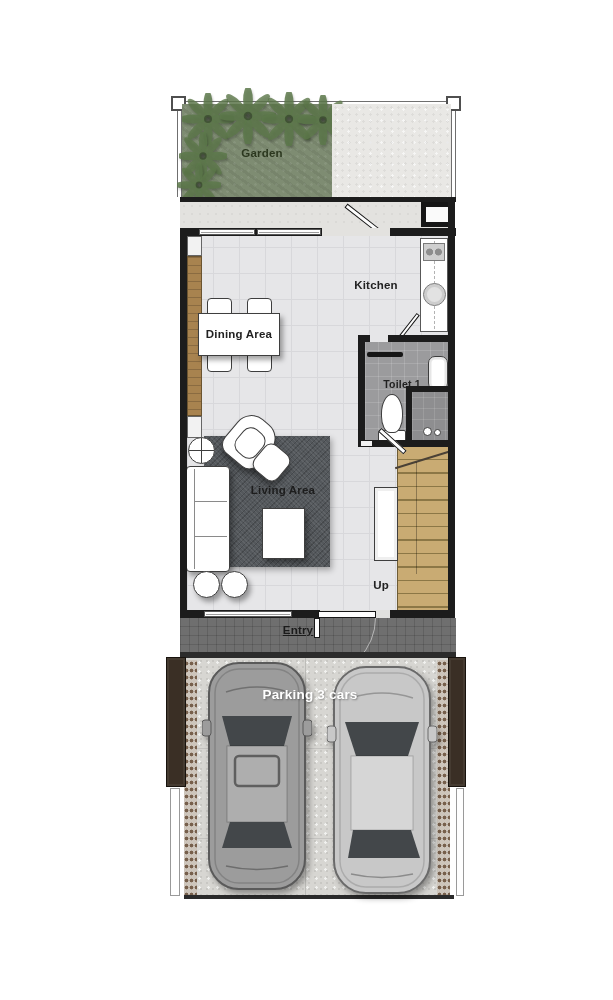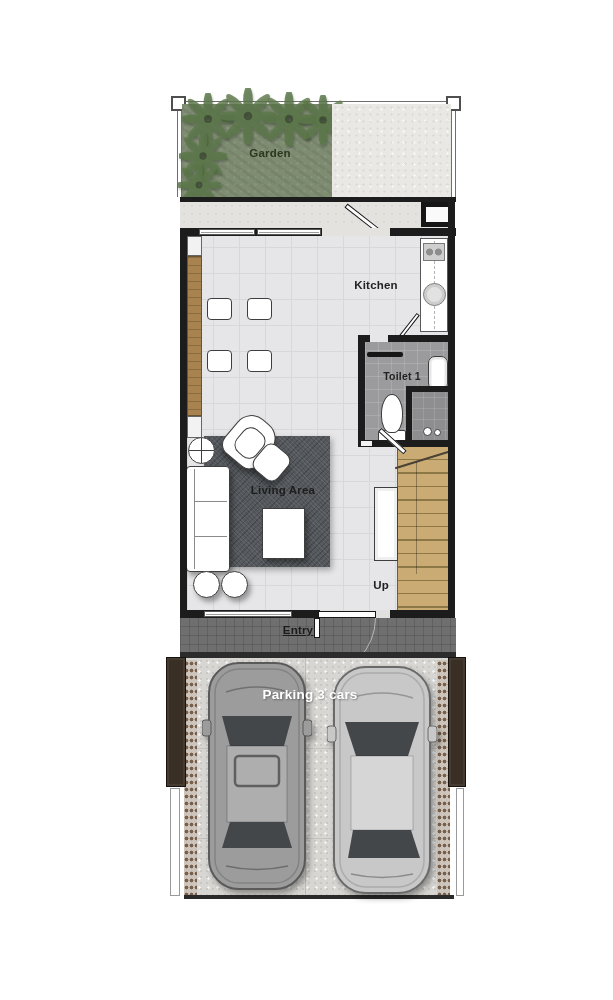--- a/index.html
+++ b/index.html
@@ -136,21 +136,21 @@
     </svg>
   <svg class="palm" style="left:298px;top:95px;" width="50" height="50" viewBox="0 0 52 52">
       <use href="#palm"></use>
     </svg>
   <svg class="palm" style="left:179px;top:132px;" width="48" height="48" viewBox="0 0 52 52">
       <use href="#palm"></use>
     </svg>
   <svg class="palm" style="left:177px;top:163px;" width="44" height="44" viewBox="0 0 52 52">
       <use href="#palm"></use>
     </svg>
-  <div class="lbl" style="left:220px;top:147px;width:100px;color:#2c381f;">Garden</div>
+  <div class="lbl" style="left:212px;top:147px;width:100px;color:#2c381f;">Garden</div>
   <div class="patio" style="left:332px;top:104px;width:119px;height:93px;"></div>
 
   <div class="wall" style="left:180px;top:197px;width:276px;height:5px;"></div>
   <div class="terrace" style="left:180px;top:202px;width:268px;height:27px;"></div>
   <div class="leaf" style="left:346px;top:203px;width:42px;height:5px;transform:rotate(38deg);transform-origin:left center;"></div>
   <div class="abs" style="left:421px;top:202px;width:32px;height:25px;background:#fafafa;border:5px solid #161616;box-sizing:border-box;"></div>
 
   <div class="floor" style="left:187px;top:236px;width:261px;height:376px;"></div>
 
   <div class="wpost" style="left:187px;top:236px;width:15px;height:20px;"></div>
@@ -168,33 +168,36 @@
     <div class="sofa-line" style="left:8px;right:2px;top:66%;height:1px;"></div>
   </div>
   <div class="furn shadow" style="left:262px;top:508px;width:43px;height:51px;"></div>
   <div class="furn round shadow" style="left:193px;top:571px;width:27px;height:27px;"></div>
   <div class="furn round shadow" style="left:221px;top:571px;width:27px;height:27px;"></div>
 
   <div class="furn" style="left:207px;top:298px;width:25px;height:22px;border-radius:4px;"></div>
   <div class="furn" style="left:247px;top:298px;width:25px;height:22px;border-radius:4px;"></div>
   <div class="furn" style="left:207px;top:350px;width:25px;height:22px;border-radius:4px;"></div>
   <div class="furn" style="left:247px;top:350px;width:25px;height:22px;border-radius:4px;"></div>
+  <div class="furn shadow" style="left:198px;top:313px;width:82px;height:43px;display:flex;align-items:center;justify-content:center;">
+    <span class="lbl" style="position:static;">Dining Area</span>
+  </div>
 
   <div class="counter" style="left:420px;top:238px;width:28px;height:94px;"></div>
   <div class="stove" style="left:423px;top:243px;width:22px;height:18px;"></div>
   <div class="sink" style="left:423px;top:283px;width:23px;height:23px;"></div>
   <div class="lbl" style="left:336px;top:279px;width:80px;">Kitchen</div>
   <div class="leaf" style="left:394px;top:324px;width:30px;height:4px;transform:rotate(-52deg);"></div>
 
   <div class="tfloor" style="left:365px;top:342px;width:83px;height:100px;"></div>
   <div class="wall" style="left:358px;top:335px;width:12px;height:7px;"></div>
   <div class="wall" style="left:388px;top:335px;width:67px;height:7px;"></div>
   <div class="wall" style="left:358px;top:335px;width:7px;height:112px;"></div>
   <div class="abs" style="left:367px;top:352px;width:36px;height:5px;background:#161616;border-radius:2px;"></div>
-  <div class="lbl" style="left:362px;top:370px;width:80px;font-size:10.5px;">Toilet 1</div>
+  <div class="lbl" style="left:362px;top:378px;width:80px;font-size:10.5px;">Toilet 1</div>
   <div class="furn" style="left:428px;top:356px;width:20px;height:34px;border-radius:7px;box-shadow:inset 0 0 0 2.5px #e6e6e6;"></div>
   <div class="furn" style="left:378px;top:430px;width:28px;height:12px;border-radius:2px;"></div>
   <div class="furn" style="left:381px;top:394px;width:22px;height:39px;border-radius:50% 50% 42% 42%;"></div>
   <div class="wall" style="left:406px;top:386px;width:49px;height:6px;"></div>
   <div class="wall" style="left:406px;top:386px;width:6px;height:61px;"></div>
   <div class="sfloor" style="left:412px;top:392px;width:36px;height:50px;"></div>
   <div class="furn round" style="left:423px;top:427px;width:9px;height:9px;border-width:1.2px;"></div>
   <div class="furn round" style="left:434px;top:429px;width:7px;height:7px;border-width:1.2px;"></div>
   <div class="wall" style="left:358px;top:440px;width:97px;height:7px;"></div>
   <div class="abs" style="left:361px;top:441px;width:11px;height:5px;background:#f2f2f2;"></div>

